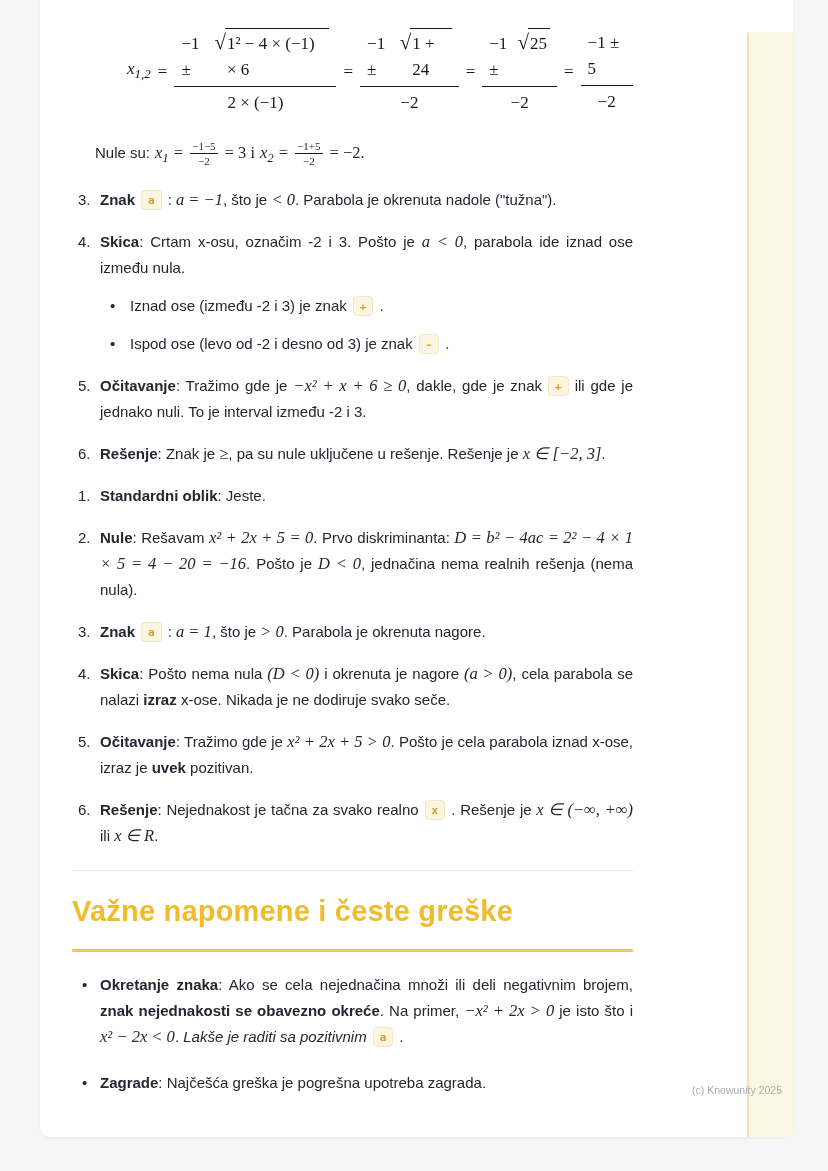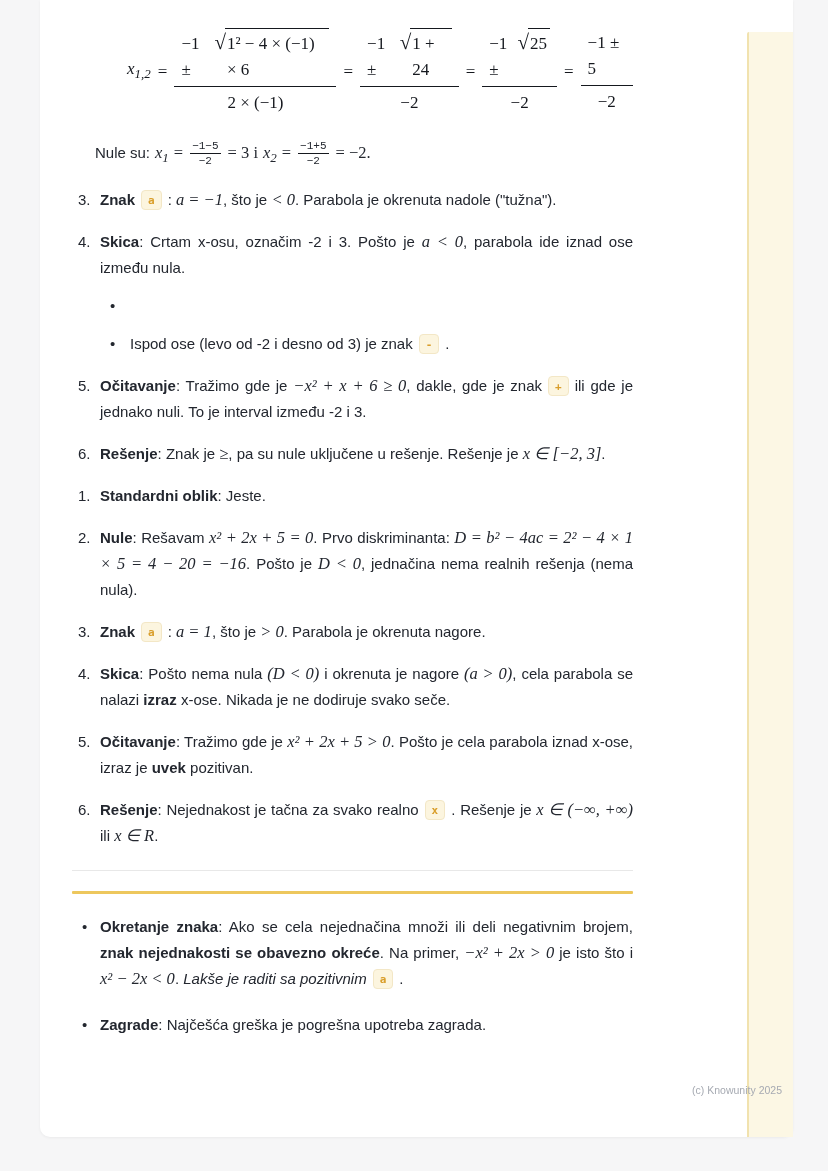--- a/index.html
+++ b/index.html
@@ -24,21 +24,21 @@
   .formula-row .eq { margin:0 7px; }
   .frac { display:inline-flex; flex-direction:column; align-items:center; }
   .frac .fn { display:inline-flex; align-items:baseline; gap:5px; border-bottom:1.5px solid #15181E; padding:0 7px 3px; }
   .frac .fd { padding-top:3px; display:inline-flex; }
   .sqrt { display:inline-flex; align-items:baseline; }
   .sqrt .rad { font-size:21px; line-height:14px; }
   .sqrt .arg { border-top:1.6px solid #15181E; padding:2px 3px 0 2px; margin-left:-1px; }
   .mi { font-style:italic; }
 
   .nule-line { margin:24px 0 0 23px; display:flex; flex-wrap:wrap; column-gap:5px; }
-  .sfrac { display:inline-flex; flex-direction:column; align-items:center; font-family:Liberation Mono, monospace;
+  .sfrac { display:inline-flex; flex-direction:column; align-items:center; font-family:Liberation Serif, serif;
            font-size:11px; line-height:12px; vertical-align:middle; margin:0 2px; }
   .sfrac .n { border-bottom:1px solid #15181E; padding:0 2px 1px; }
   .sfrac .d { padding-top:1px; }
 
   
   .step { display:flex; margin:16px 0 0 6px; }
   .step .num { flex:none; width:22px; }
   .step .sbody { flex:1; text-align:justify; }
   .b { font-weight:bold; }
   .it { font-style:italic; }
@@ -140,20 +140,21 @@
         <div class="sbody"><span class="b">Znak</span><span class="badge">a</span><span>: </span><span class="m">a = −1</span><span>, što je </span><span class="m">&lt; 0</span><span>. Parabola je okrenuta nadole ("tužna").</span></div>
       </div>
 
       <div class="step">
         <span class="num">4.</span>
         <div class="sbody"><span class="b">Skica</span><span>: Crtam x-osu, označim -2 i 3. Pošto je </span><span class="m">a &lt; 0</span><span>, parabola ide iznad ose između nula.</span></div>
       </div>
 
       <div class="sub-bullet">
         <span class="dot">•</span>
+        <div><span>Iznad ose (između -2 i 3) je znak</span><span class="badge">+</span><span>.</span></div>
       </div>
       <div class="sub-bullet">
         <span class="dot">•</span>
         <div><span>Ispod ose (levo od -2 i desno od 3) je znak</span><span class="badge">-</span><span>.</span></div>
       </div>
 
       <div class="step">
         <span class="num">5.</span>
         <div class="sbody"><span class="b">Očitavanje</span><span>: Tražimo gde je </span><span class="m">−x² + x + 6 ≥ 0</span><span>, dakle, gde je znak</span><span class="badge">+</span><span>ili gde je jednako nuli. To je interval između -2 i 3.</span></div>
       </div>
@@ -189,20 +190,21 @@
         <div class="sbody"><span class="b">Očitavanje</span><span>: Tražimo gde je </span><span class="m">x² + 2x + 5 &gt; 0</span><span>. Pošto je cela parabola iznad x-ose, izraz je </span><span class="b">uvek</span><span> pozitivan.</span></div>
       </div>
 
       <div class="step">
         <span class="num">6.</span>
         <div class="sbody"><span class="b">Rešenje</span><span>: Nejednakost je tačna za svako realno</span><span class="badge">x</span><span>. Rešenje je </span><span class="m">x ∈ (−∞, +∞)</span><span> ili </span><span class="m">x ∈ R</span><span>.</span></div>
       </div>
 
       <div class="divider"></div>
 
+      <div class="h1">Važne napomene i česte greške</div>
       <div class="h1-rule"></div>
 
       <div class="top-bullet">
         <span class="dot">•</span>
         <div class="sbody"><span class="b">Okretanje znaka</span><span>: Ako se cela nejednačina množi ili deli negativnim brojem, </span><span class="b">znak nejednakosti se obavezno okreće</span><span>. Na primer, </span><span class="m">−x² + 2x &gt; 0</span><span> je isto što i </span><span class="m">x² − 2x &lt; 0</span><span>. </span><span class="it">Lakše je raditi sa pozitivnim</span><span class="badge">a</span><span>.</span></div>
       </div>
 
       <div class="top-bullet">
         <span class="dot">•</span>
         <div class="sbody"><span class="b">Zagrade</span><span>: Najčešća greška je pogrešna upotreba zagrada.</span></div>

